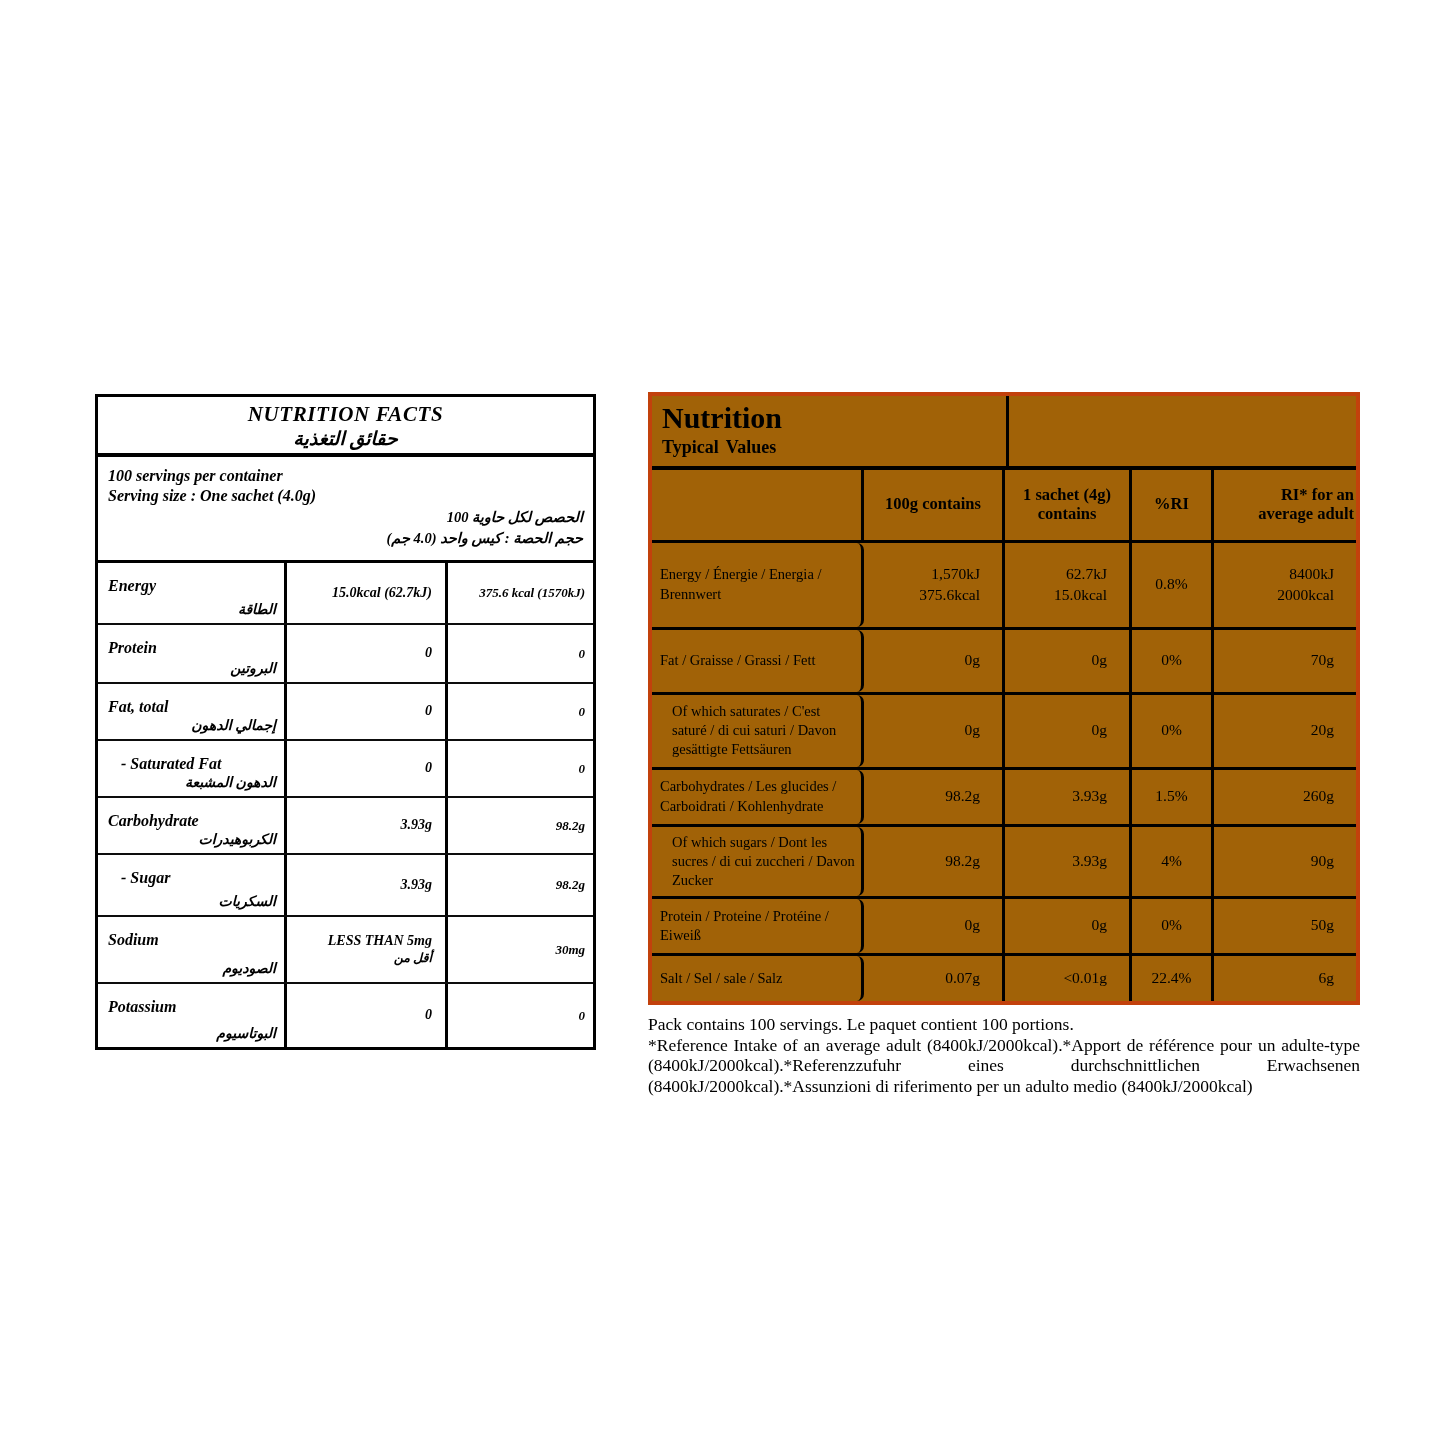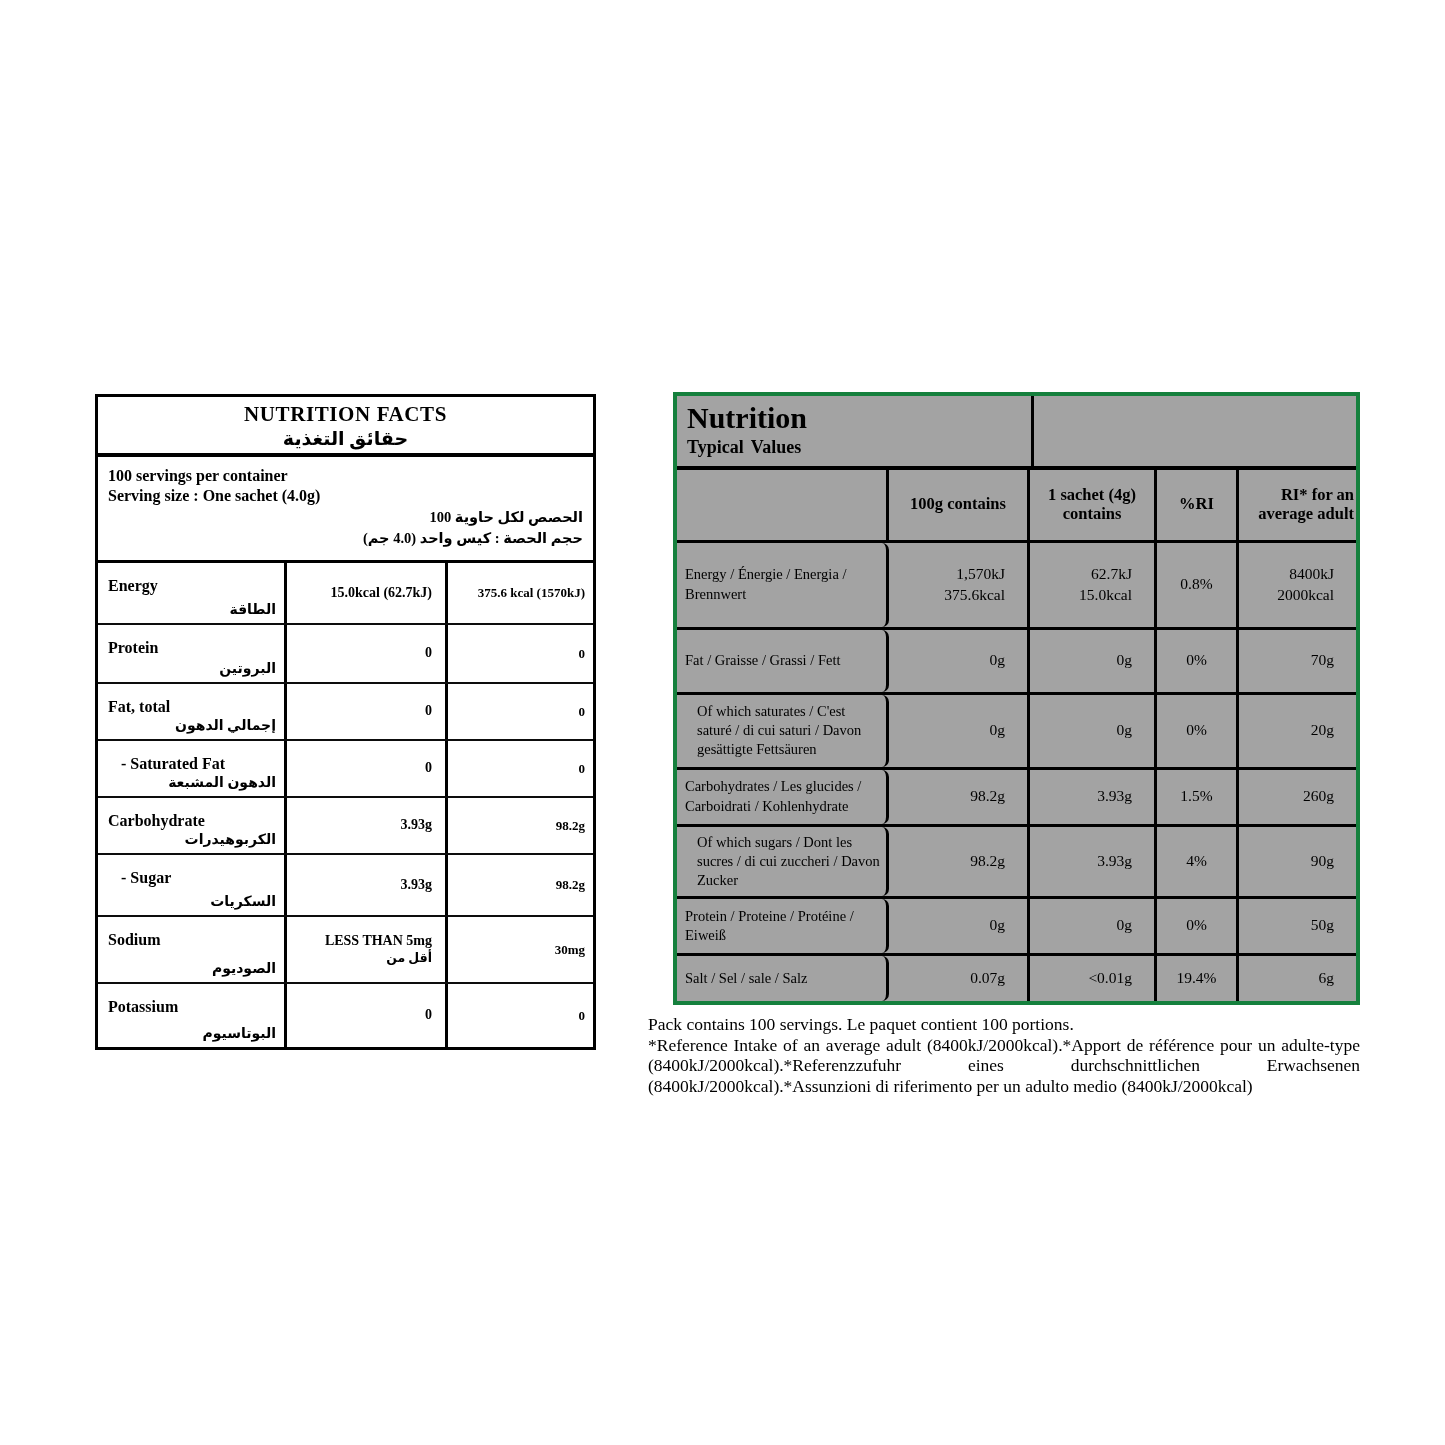--- a/index.html
+++ b/index.html
@@ -1,21 +1,21 @@
 <!DOCTYPE html>
 <html><head>
 <meta charset="utf-8">
 <style>
   html,body{margin:0;padding:0;background:#ffffff;}
   .stage{position:relative;width:1445px;height:1445px;background:#ffffff;
          font-family:"Liberation Serif","DejaVu Serif",serif;color:#000;overflow:hidden;}
 
   
   .facts-panel{position:absolute;left:95px;top:394px;width:501px;
-               border:3px solid #000;background:#fff;box-sizing:border-box;}
+               border:3px solid #000;background:#fff;box-sizing:border-box;font-style:italic;}
   .fp-title{text-align:center;border-bottom:4px solid #000;padding:5px 0 3px;}
   .fp-title-en{font-size:21px;font-weight:bold;letter-spacing:.6px;}
   .fp-title-ar{font-size:19px;font-weight:bold;direction:rtl;
                font-family:"Liberation Serif","DejaVu Sans",serif;}
   .fp-serv{display:flex;justify-content:space-between;border-bottom:3px solid #000;
            padding:9px 10px 11px;box-sizing:border-box;min-height:66px;flex-direction:column;}
   .fp-serv-en{font-size:16px;font-weight:bold;line-height:1.28;}
   .fp-serv-ar{font-size:14.5px;font-weight:bold;direction:rtl;text-align:right;
               line-height:1.45;font-family:"Liberation Serif","DejaVu Sans",serif;}
   .fp-grid{width:100%;}
@@ -39,21 +39,21 @@
               border-left:3px solid #000;box-sizing:border-box;padding-right:13px;}
   .fp-val-main{font-size:14px;font-weight:bold;text-align:right;line-height:1.2;}
   .fp-val-sub{font-size:12.5px;font-weight:bold;direction:rtl;
               font-family:"Liberation Serif","DejaVu Sans",serif;}
   .fp-val-sub:empty{display:none;}
   .fp-valcell.g100{padding-right:8px;}
   .fp-valcell.g100 .fp-val-main{font-size:13px;}
 
   
   .typical-wrap{position:absolute;left:648px;top:392px;width:712px;}
-  .tp-table{border:4px solid #15803d;background:#a3a3a3;box-sizing:border-box;margin-left:25px;}
+  .tp-table{border:4px solid #c2410c;background:#a16207;box-sizing:border-box;}
   .tp-title-row{display:flex;border-bottom:4px solid #000;}
   .tp-title-left{width:357px;box-sizing:border-box;padding:6px 8px 8px 10px;
                  border-right:3px solid #000;}
   .tp-title{font-size:30px;font-weight:bold;line-height:1.05;}
   .tp-subtitle{font-size:18px;font-weight:bold;margin-top:3px;word-spacing:3px;}
   .tp-title-right{flex:1;padding:5px 6px 5px 12px;font-size:16.5px;font-weight:bold;
                   line-height:1.28;}
   .tp-row{display:grid;grid-template-columns:212px 141px 127px 82px 1fr;
           border-bottom:3px solid #000;}
   .tp-row:last-child{border-bottom:none;}
@@ -285,21 +285,21 @@
         <div class="tp-cell tp-valcell">0g</div>
         <div class="tp-cell tp-valcell">0g</div>
         <div class="tp-cell tp-valcell pct">0%</div>
         <div class="tp-cell tp-valcell">50g</div>
       </div>
 
       <div class="tp-row mh45">
         <div class="tp-cell tp-lblcell">Salt / Sel /  sale / Salz</div>
         <div class="tp-cell tp-valcell">0.07g</div>
         <div class="tp-cell tp-valcell">&lt;0.01g</div>
-        <div class="tp-cell tp-valcell pct">19.4%</div>
+        <div class="tp-cell tp-valcell pct">22.4%</div>
         <div class="tp-cell tp-valcell">6g</div>
       </div>
     </div>
 
     <div class="tp-foot">
       <div>Pack contains 100 servings. Le paquet contient 100 portions.</div>
       <div class="tp-foot-ref">*Reference Intake of an average adult (8400kJ/2000kcal).*Apport de référence pour un adulte-type (8400kJ/2000kcal).*Referenzzufuhr eines durchschnittlichen Erwachsenen (8400kJ/2000kcal).*Assunzioni di riferimento per un adulto medio (8400kJ/2000kcal)</div>
     </div>
   </div>
 

